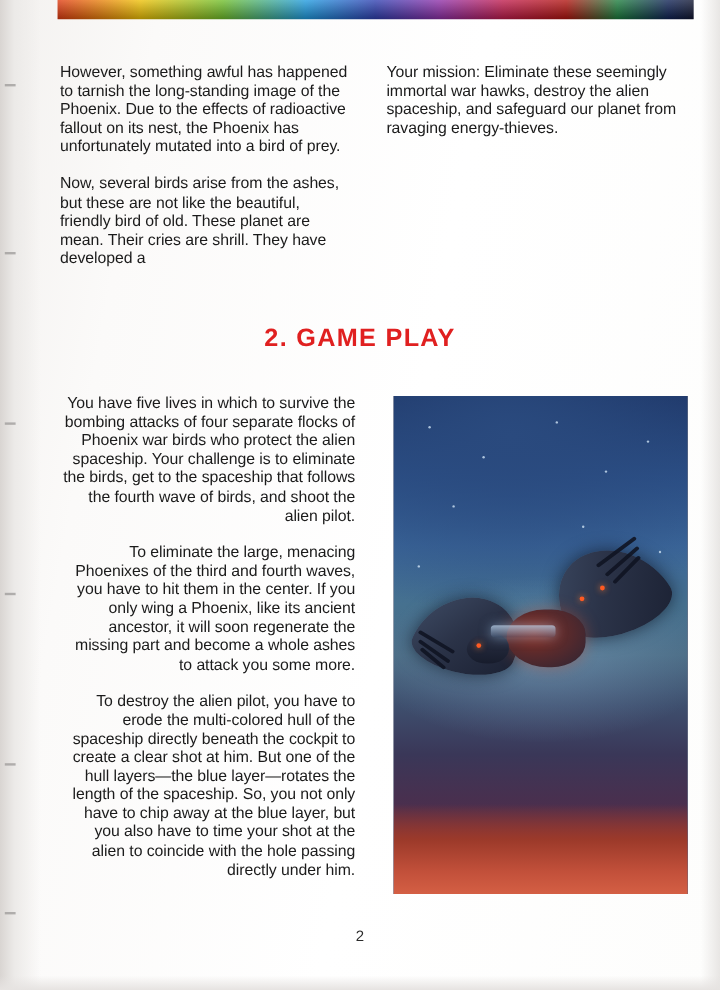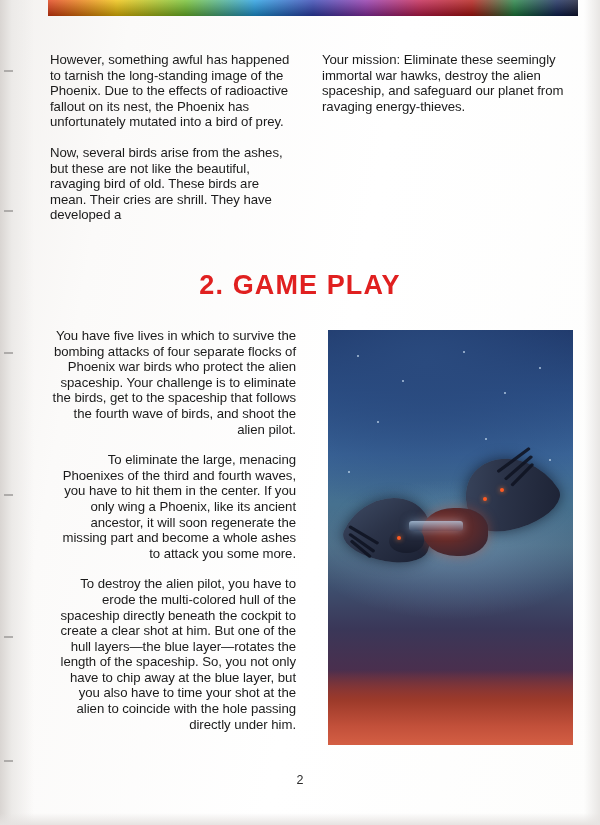--- a/index.html
+++ b/index.html
@@ -95,21 +95,21 @@
     color: #1b1b1b;
   }
   p.body:last-child { margin-bottom: 0; }
 
   
   .section-heading {
     position: absolute;
     left: 0; right: 0;
     top: 270px;
     text-align: center;
-    font-size: 27px;
+    font-size: 21px;
     font-weight: bold;
     letter-spacing: 1.1px;
     color: #e02020;
   }
 
   
   .lower-left {
     position: absolute;
     left: 50px;
     top: 328px;
@@ -262,21 +262,21 @@
   <div class="binding-mark" style="top:494px"></div>
   <div class="binding-mark" style="top:636px"></div>
   <div class="binding-mark" style="top:760px"></div>
 
   <div class="banner">
     <div class="banner-shade"></div>
   </div>
 
   <div class="col-left">
     <p class="body">However, something awful has happened to tarnish the long-standing image of the Phoenix. Due to the effects of radioactive fallout on its nest, the Phoenix has unfortunately mutated into a bird of prey.</p>
-    <p class="body">Now, several birds arise from the ashes, but these are not like the beautiful, ravaging bird of old. These birds are mean. Their cries are shrill. They have developed a</p>
+    <p class="body">Now, several birds arise from the ashes, but these are not like the beautiful, friendly bird of old. These planet are mean. Their cries are shrill. They have developed a</p>
   </div>
 
   <div class="col-right">
     <p class="body">Your mission: Eliminate these seemingly immortal war hawks, destroy the alien spaceship, and safeguard our planet from ravaging energy-thieves.</p>
   </div>
 
   <div class="section-heading">2. GAME PLAY</div>
 
   <div class="lower-left">
     <p class="body">You have five lives in which to survive the bombing attacks of four separate flocks of Phoenix war birds who protect the alien spaceship. Your challenge is to eliminate the birds, get to the spaceship that follows the fourth wave of birds, and shoot the alien pilot.</p>

